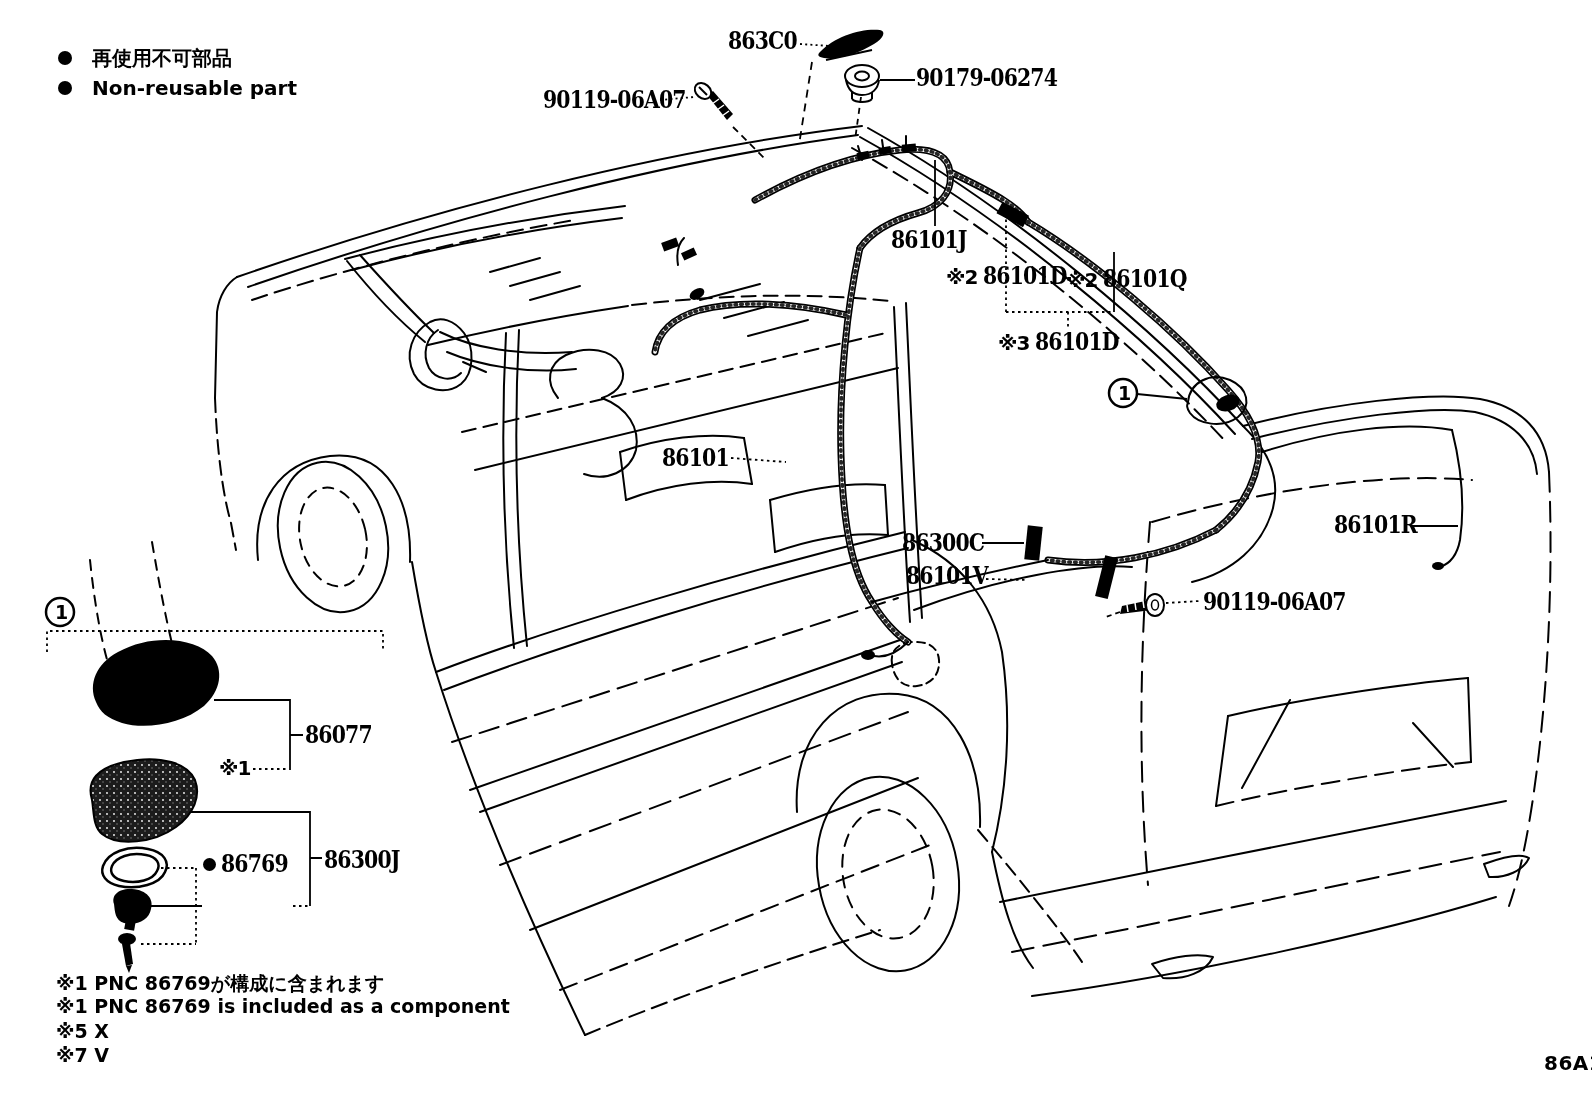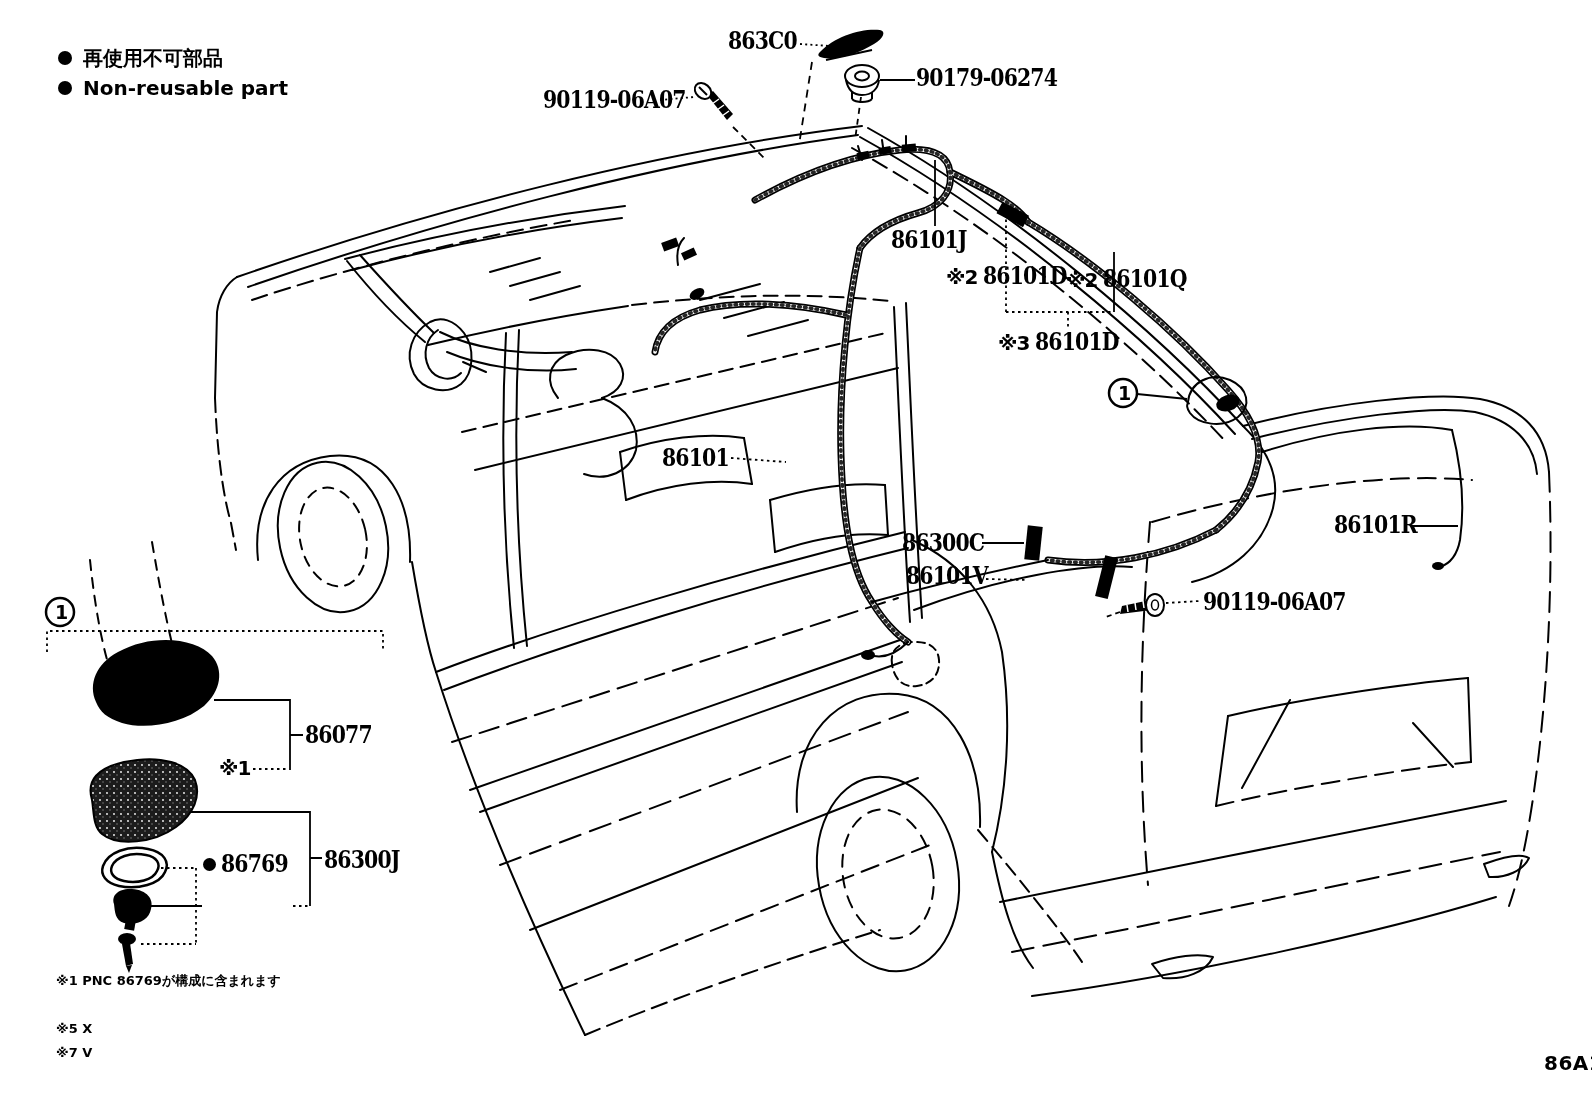--- a/index.html
+++ b/index.html
@@ -4,22 +4,22 @@
 <style>
   html,body{margin:0;padding:0;background:#e8e8e8}
   .stage{position:relative;width:1592px;height:1099px;background:#fff;overflow:hidden;
          font-family:"DejaVu Sans","Liberation Sans",sans-serif;color:#000}
   .stage svg{position:absolute;left:0;top:0}
   .lbl{position:absolute;white-space:nowrap;line-height:1}
   .part{font-family:"DejaVu Serif","Liberation Serif",serif;font-weight:700;font-size:24px;
         letter-spacing:-1px;display:inline-block;transform:scaleX(.85);transform-origin:0 50%}
   .grp{position:absolute;display:flex;align-items:baseline;gap:6px;line-height:1;white-space:nowrap}
   .note-mark{font-weight:700;font-size:20px;letter-spacing:-1px}
-  .note-line{position:absolute;font-weight:700;font-size:13px;white-space:nowrap;line-height:1}
-  .legend-row{position:absolute;display:flex;align-items:center;gap:11px;font-weight:700;font-size:20px;line-height:1;white-space:nowrap}
+  .note-line{position:absolute;font-weight:700;font-size:19px;white-space:nowrap;line-height:1}
+  .legend-row{position:absolute;display:flex;align-items:center;gap:20px;font-weight:700;font-size:20px;line-height:1;white-space:nowrap}
   .bullet{width:14px;height:14px;border-radius:50%;background:#000;flex:0 0 auto}
   .bullet.sm{width:13px;height:13px;margin-right:-1px;align-self:center}
   .balloon-digit{position:absolute;font-weight:700;font-size:19px;line-height:1}
   .doccode{position:absolute;font-weight:700;font-size:20px;letter-spacing:.5px;line-height:1}
 </style>
 </head>
 <body>
 
 <div class="stage">
 
@@ -303,17 +303,18 @@
   <div class="lbl part" style="left:324px;top:848px">86300J</div>
   <div class="grp" style="left:203px;top:852px">
     <span class="bullet sm"></span>
     <span class="part">86769</span>
   </div>
 
   <div class="balloon-digit" style="left:1118px;top:384px">1</div>
   <div class="balloon-digit" style="left:55px;top:603px">1</div>
 
   <div class="note-line" style="left:56px;top:974px">※1 PNC 86769が構成に含まれます</div>
+  <div class="note-line" style="left:56px;top:997px">※1 PNC 86769 is included as a component</div>
   <div class="note-line" style="left:56px;top:1022px">※5 X</div>
   <div class="note-line" style="left:56px;top:1046px">※7 V</div>
 
   <div class="doccode" style="left:1544px;top:1053px">86A128B</div>
 </div>
 
 </body></html>

